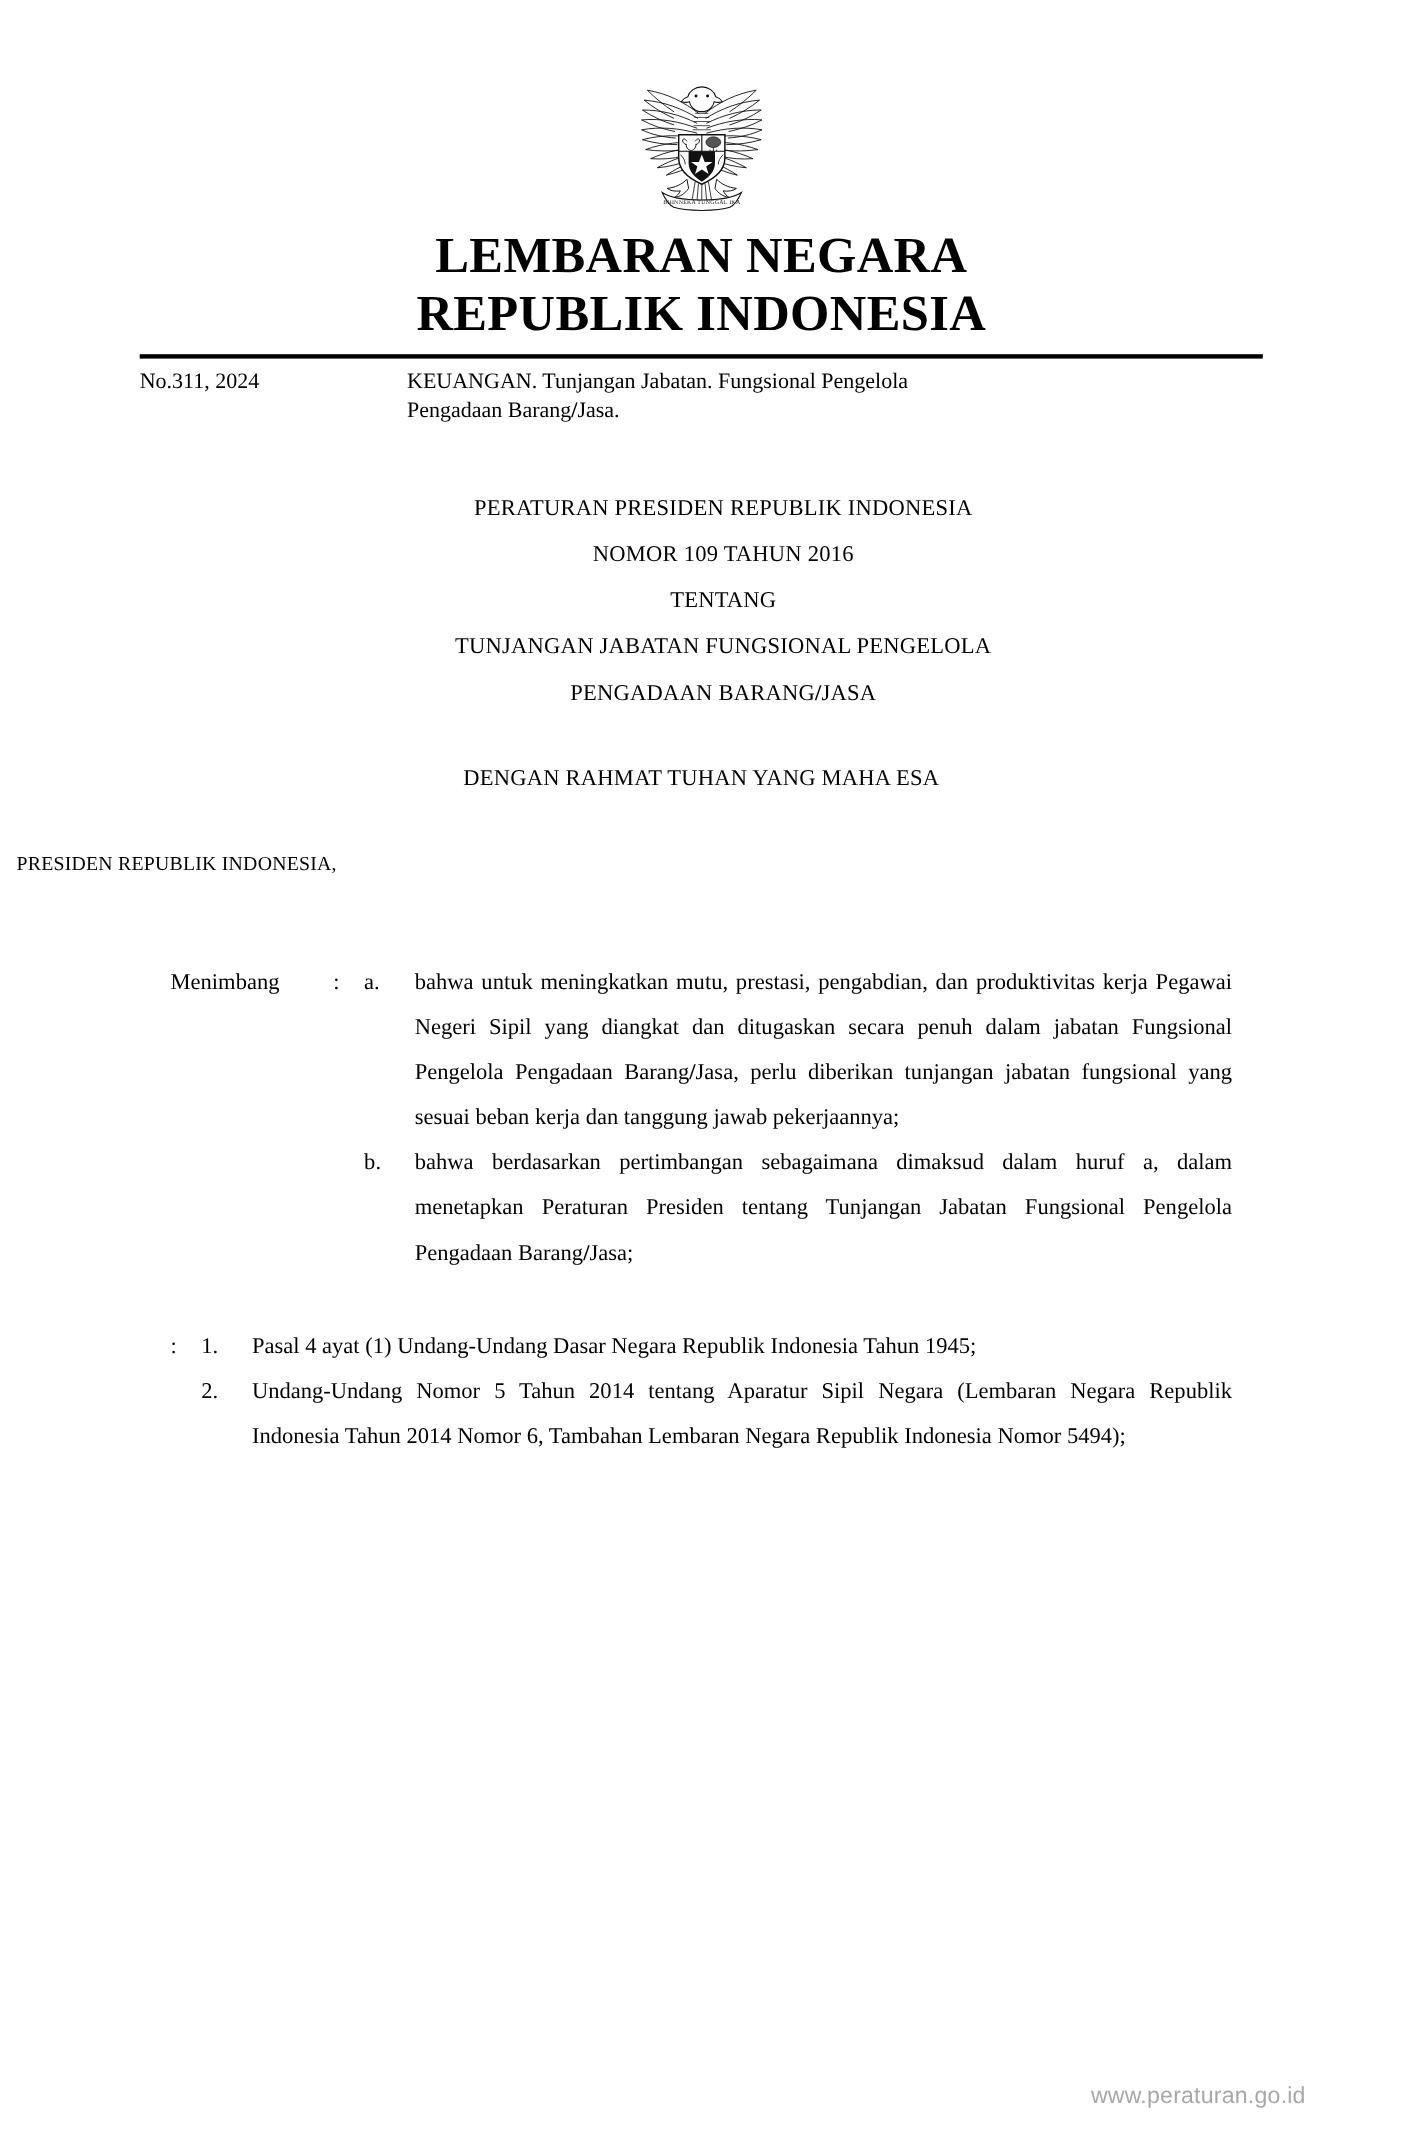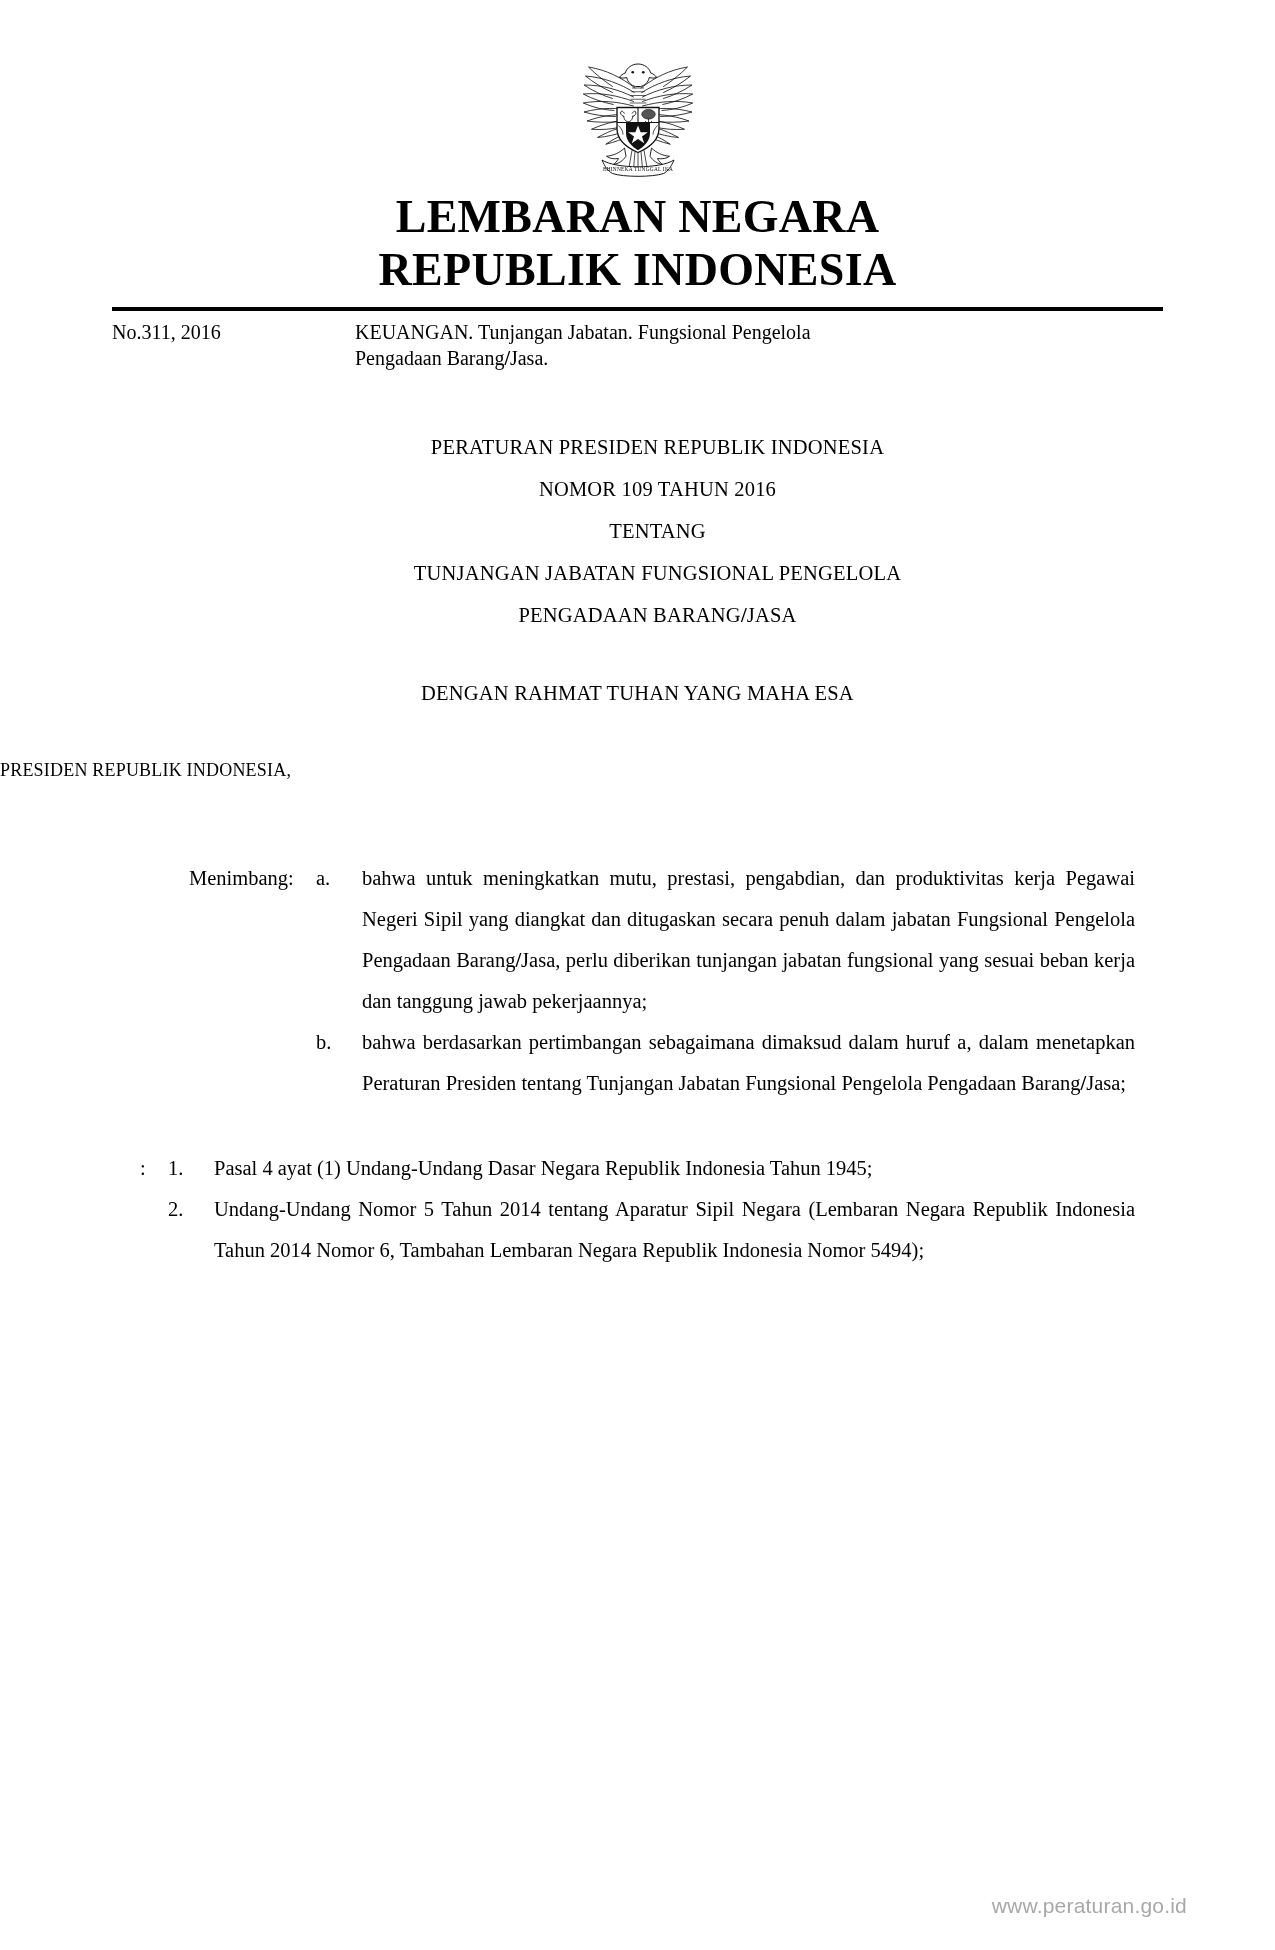--- a/index.html
+++ b/index.html
@@ -12,21 +12,21 @@
     height: 1950px;
     position: relative;
     font-family: "Liberation Serif", "DejaVu Serif", serif;
     color: #000000;
     overflow: hidden;
   }
 
   .page {
     position: absolute;
     inset: 0;
-    padding: 0;
+    padding: 15px;
   }
 
   
   .emblem-wrap {
     width: 100%;
     display: flex;
     justify-content: center;
     padding-top: 34px;
   }
   .emblem {
@@ -98,21 +98,20 @@
   .clauses {
     margin: 70px 140px 0 140px;
     font-size: 20.5px;
   }
   .clause-block { display: flex; margin-bottom: 0; }
   .clause-block + .clause-block { margin-top: 44px; }
 
   .clause-label {
     flex: 0 0 148px;
     line-height: 2.0;
-    text-align: right;
   }
   .clause-colon {
     flex: 0 0 28px;
     line-height: 2.0;
   }
   .clause-items {
     flex: 1 1 auto;
   }
   .clause-item {
     display: flex;
@@ -244,21 +243,21 @@
   </div>
 
   <div class="masthead">
     <span>LEMBARAN NEGARA</span>
     <span class="line2">REPUBLIK INDONESIA</span>
   </div>
 
   <hr class="rule">
 
   <div class="gazette-row">
-    <div class="gazette-no">No.311, 2016</div>
+    <div class="gazette-no">No.311, 2024</div>
     <div class="gazette-subject">
       <span>KEUANGAN. Tunjangan Jabatan. Fungsional Pengelola</span><br>
       <span>Pengadaan Barang</span><span class="slash-b">/</span><span>Jasa.</span>
     </div>
   </div>
 
   <div class="title-block">
     <div>PERATURAN PRESIDEN REPUBLIK INDONESIA</div>
     <div>NOMOR 109 TAHUN 2016</div>
     <div>TENTANG</div>

